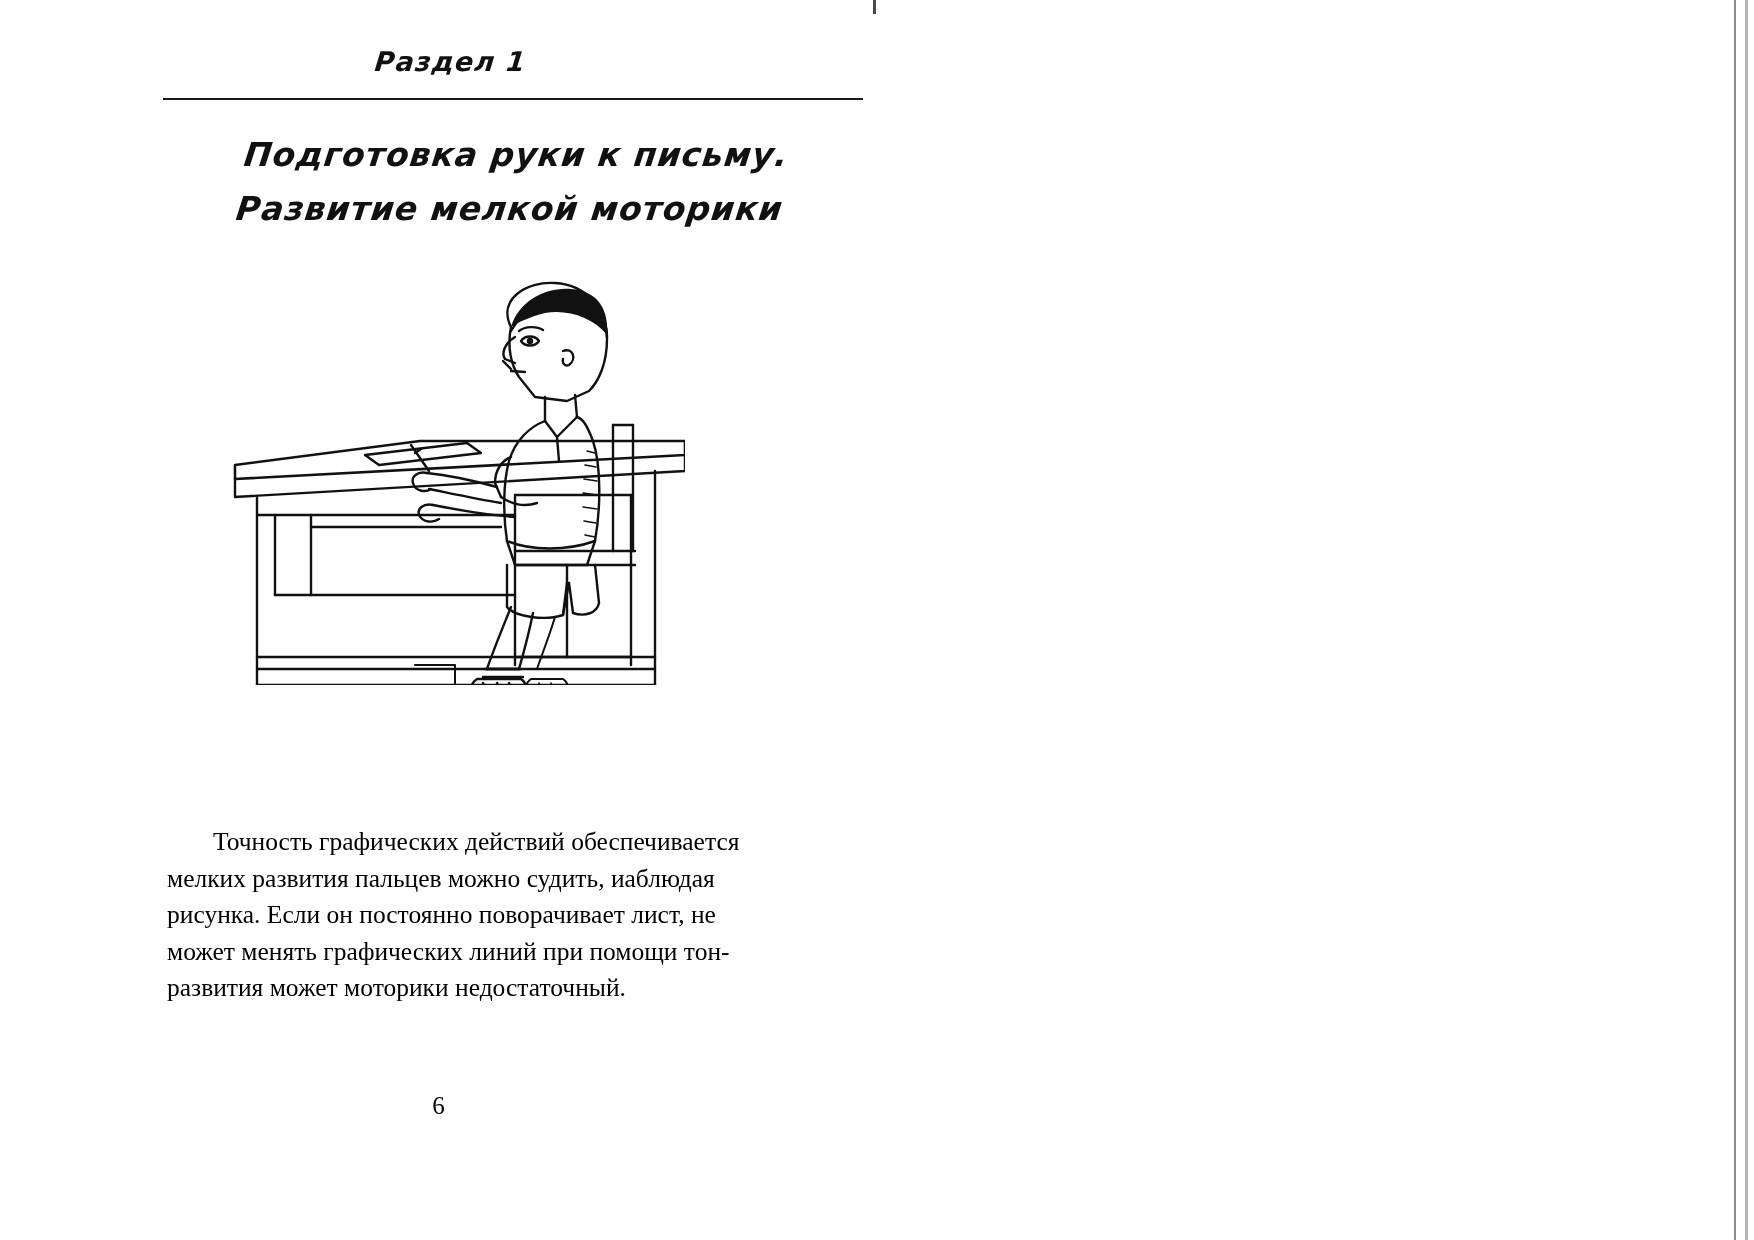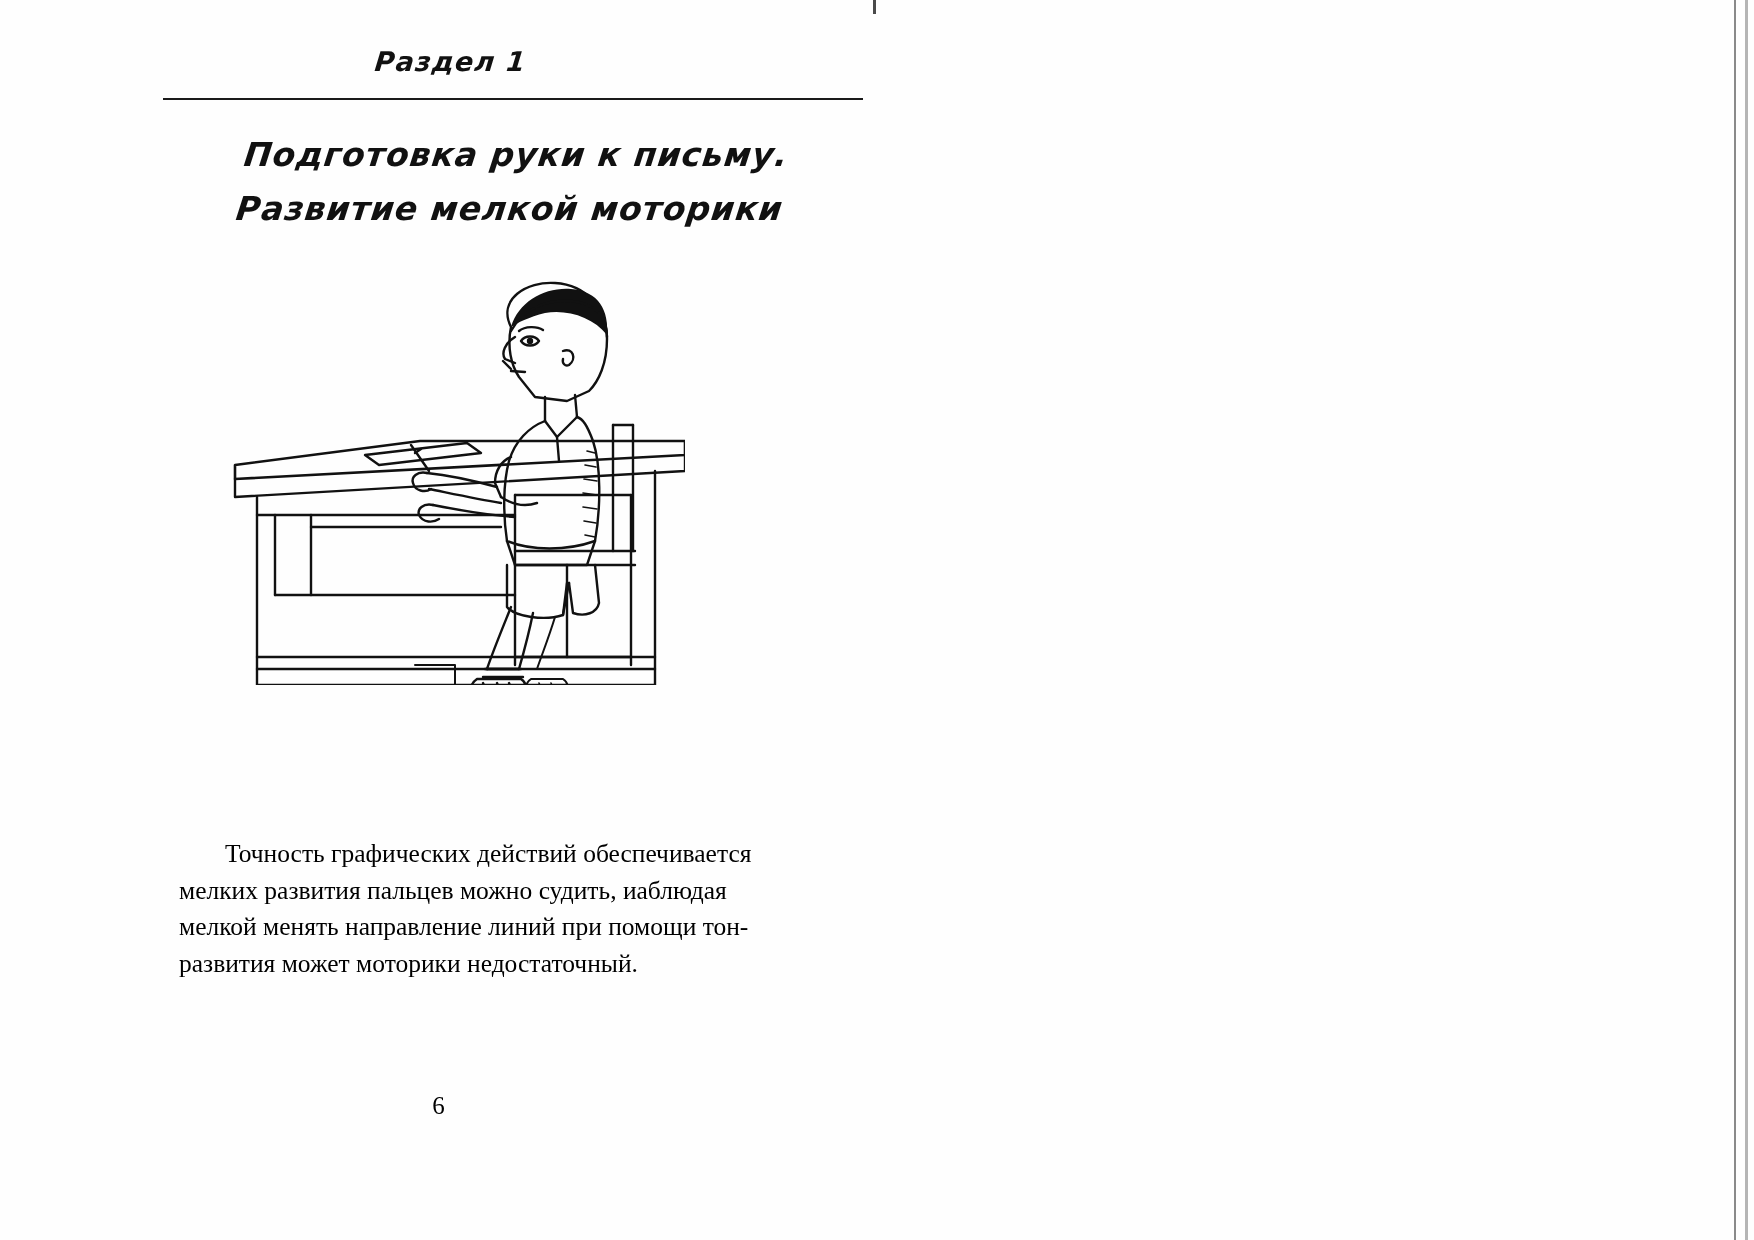--- a/index.html
+++ b/index.html
@@ -54,21 +54,21 @@
     position:absolute;left:215px;top:265px;width:470px;height:420px;
   }
   .illustration svg{display:block;width:100%;height:100%;}
 
   .body-left{
     position:absolute;left:163px;top:820px;width:570px;
     font-size:25.5px;line-height:36.5px;
     text-align:justify;
     text-indent:0;
   }
-  .body-left p{margin:16px;}
+  .body-left p{margin:4px;}
   .body-left .ln{display:block;white-space:nowrap;}
   .body-left .ln.just{
     display:flex;justify-content:space-between;
   }
   .body-left .ind{display:inline-block;width:46px;}
 
   .folio{
     position:absolute;font-size:25px;
   }
   .folio-left{left:0;width:877px;text-align:center;top:1092px;}
@@ -208,21 +208,25 @@
       <p>
         <span class="ln just">
             <span><span class="ind"></span><span>Точность графических действий обеспечивается</span></span>
             <span></span>
           </span>
         <span class="ln just">
             <span>мелких развития пальцев можно судить, иаблюдая</span>
             <span></span>
           </span>
         <span class="ln just">
-            <span>мелкой менять направление линий при помощи тон-</span>
+            <span>рисунка. Если он постоянно поворачивает лист, не</span>
+            <span></span>
+          </span>
+        <span class="ln just">
+            <span>может менять графических линий при помощи тон-</span>
             <span></span>
           </span>
         <span class="ln">развития может моторики недостаточный.</span>
       </p>
     </div>
 
     <div class="folio folio-left">6</div>
   </div>
 
   <div class="page page-right">

